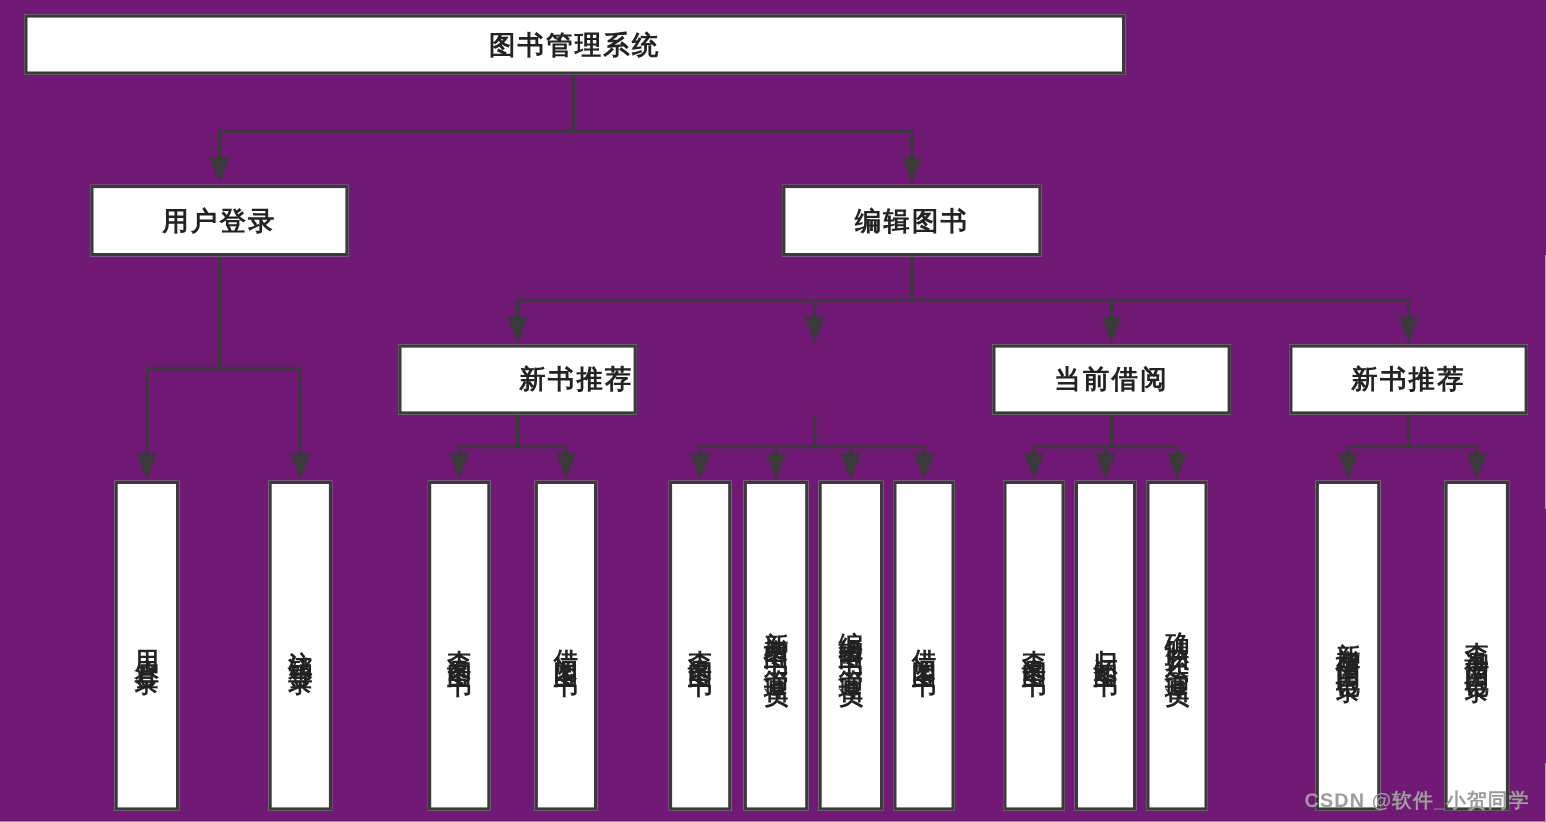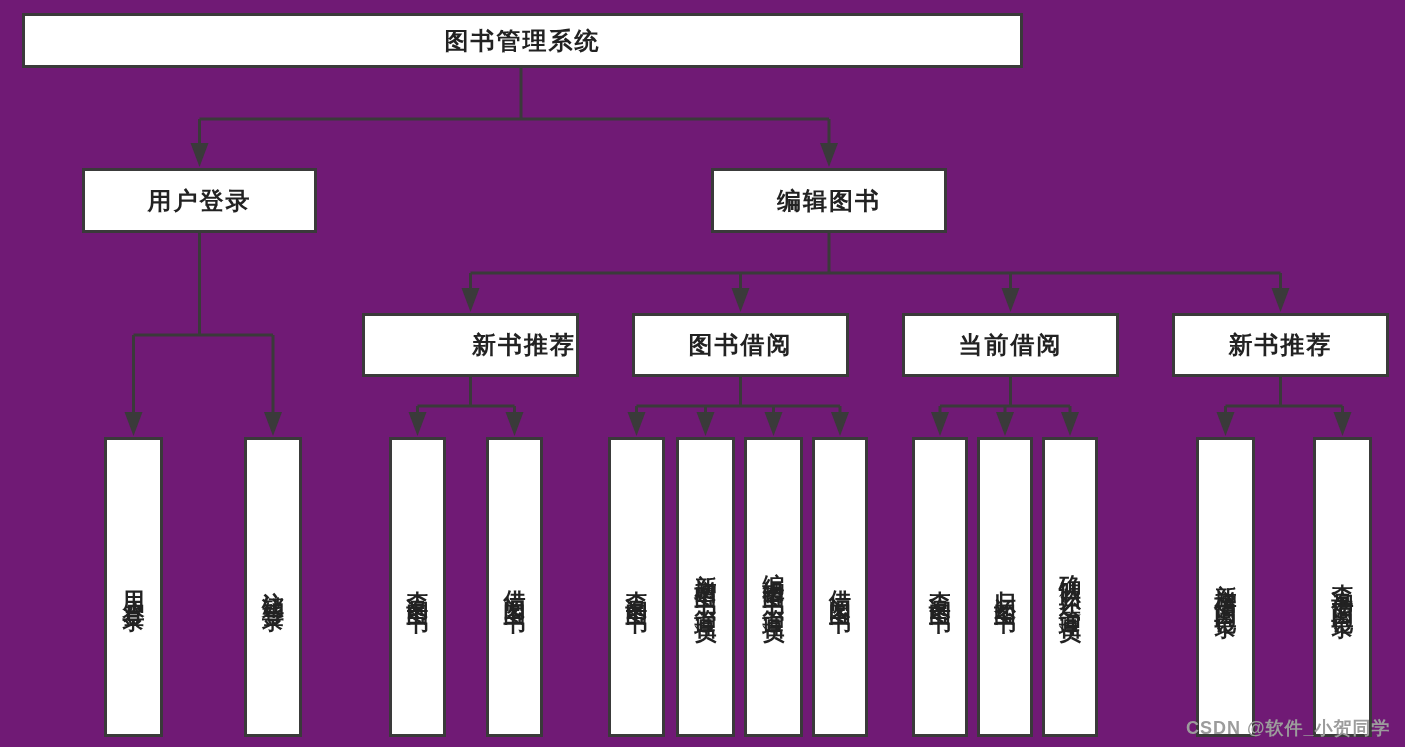--- a/index.html
+++ b/index.html
@@ -144,23 +144,20 @@
   <div class="hbox b-userlogin">
     <span>用户登录</span>
   </div>
   <div class="hbox b-bookmgmt">
     <span>编辑图书</span>
   </div>
 
   <div class="hbox b-newrec">
     <span>新书推荐</span>
   </div>
-  <div class="hbox b-bookborrow">
-    <span>图书借阅</span>
-  </div>
   <div class="hbox b-currborrow">
     <span>当前借阅</span>
   </div>
   <div class="hbox b-borrowrec">
     <span>新书推荐</span>
   </div>
 
   <div class="vbox b-a1">
     <span>用户登录</span>
   </div>

